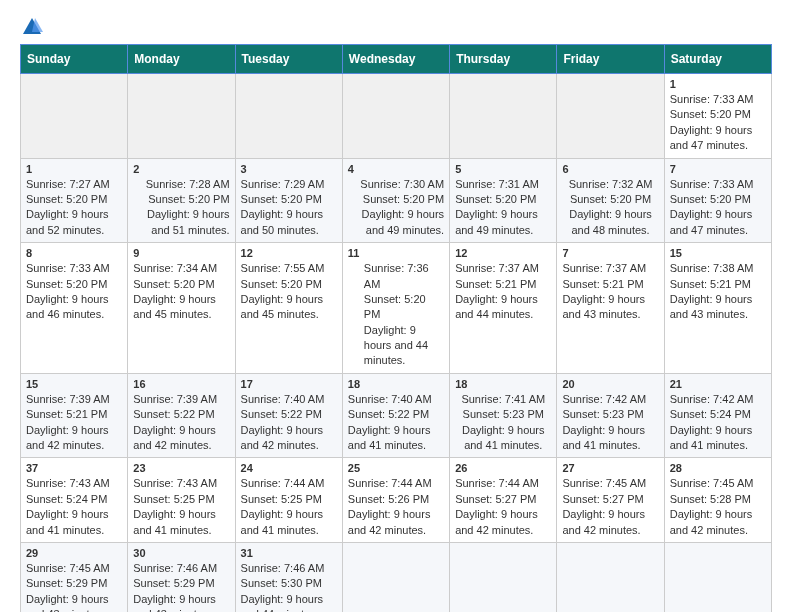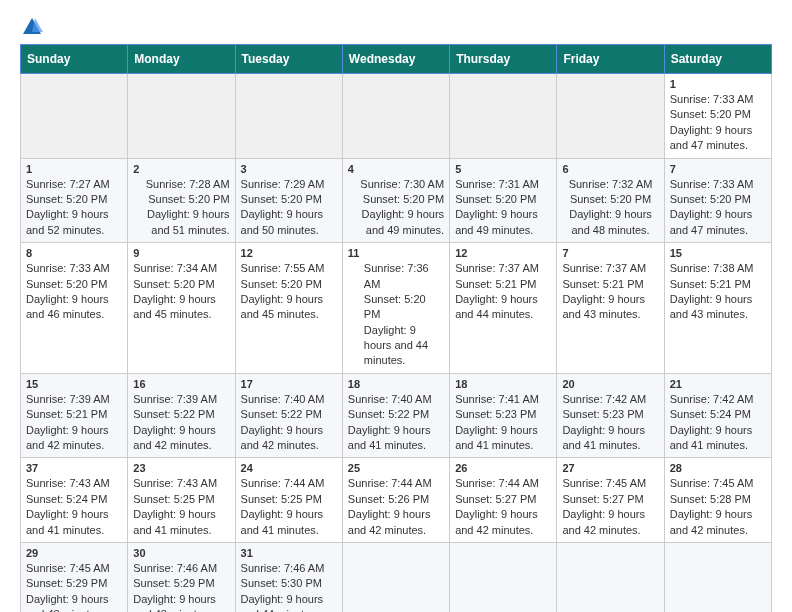--- a/index.html
+++ b/index.html
@@ -244,21 +244,21 @@
 Daylight: 9 hours and 42 minutes.</div>
             </td>
             <td>
               <span class="day-num">18</span>
               <div class="day-info" style="white-space: pre-line;">Sunrise: 7:40 AM
 Sunset: 5:22 PM
 Daylight: 9 hours and 41 minutes.</div>
             </td>
             <td>
               <span class="day-num">18</span>
-              <div class="day-info" style="white-space: pre-line;">Sunrise: 7:41 AM
+              <div class="day-info" style="white-space: pre-line; text-align: center;">Sunrise: 7:41 AM
 Sunset: 5:23 PM
 Daylight: 9 hours and 41 minutes.</div>
             </td>
             <td>
               <span class="day-num">20</span>
               <div class="day-info" style="white-space: pre-line;">Sunrise: 7:42 AM
 Sunset: 5:23 PM
 Daylight: 9 hours and 41 minutes.</div>
             </td>
             <td>

